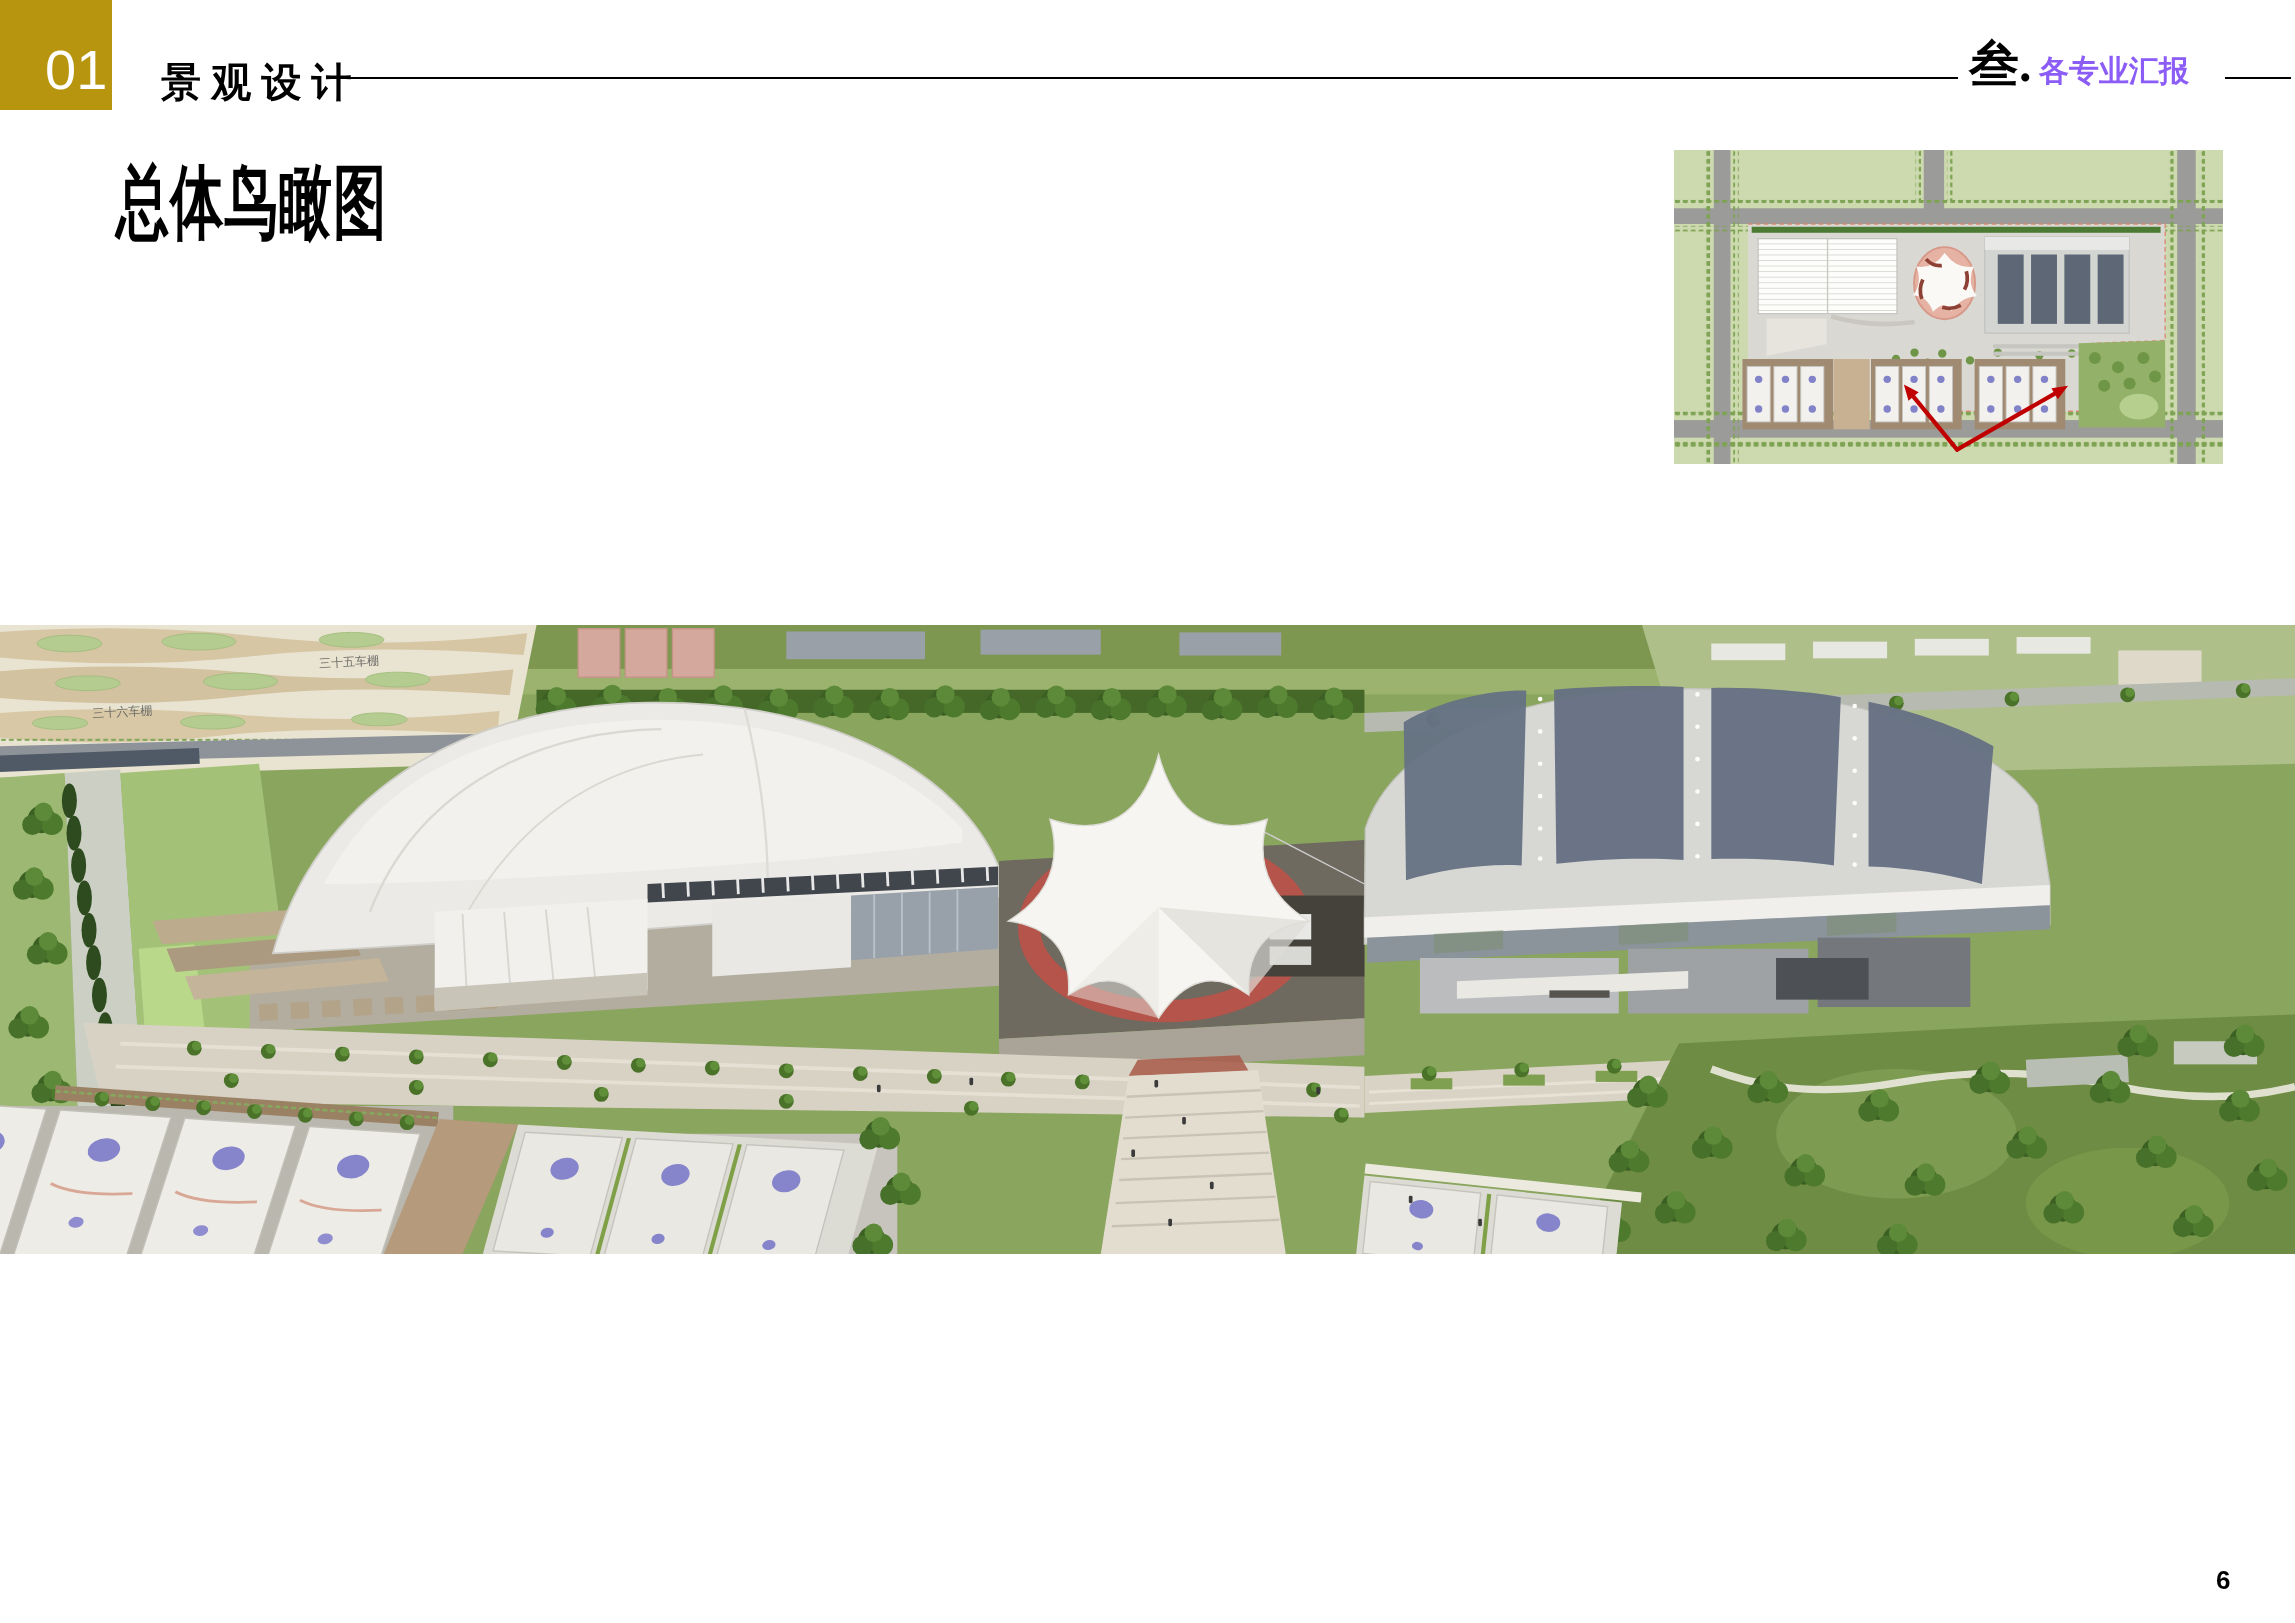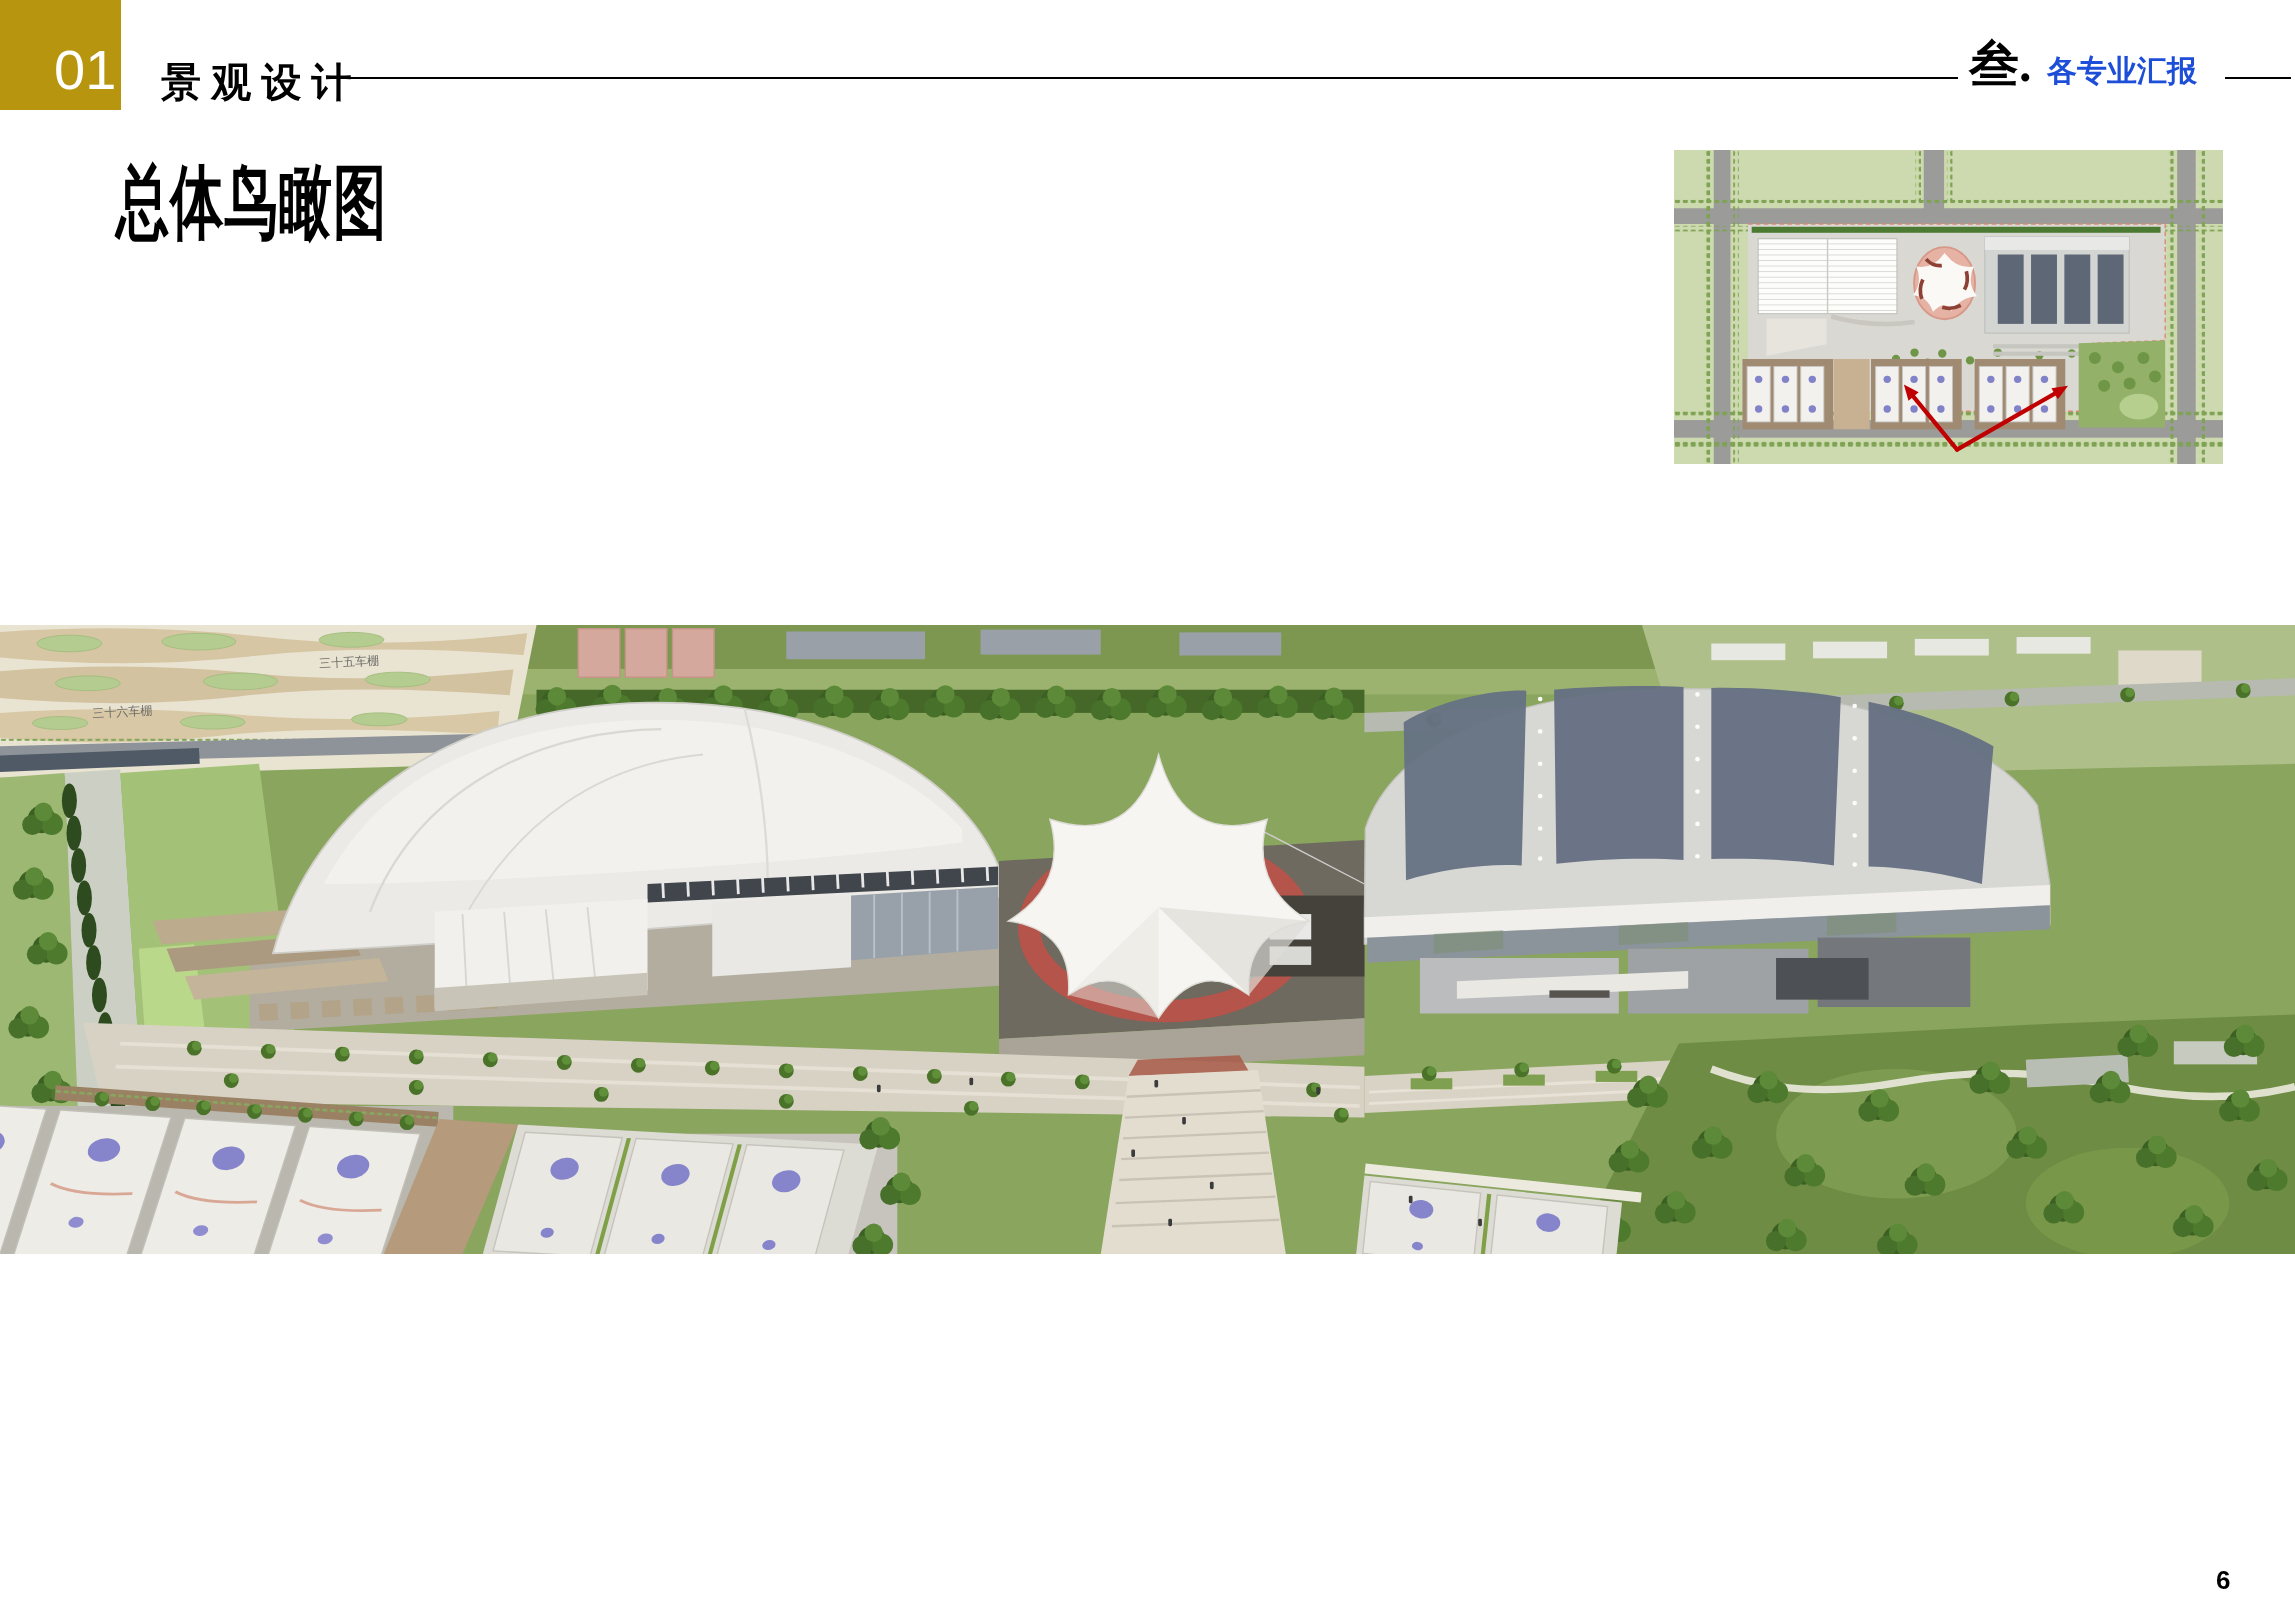--- a/index.html
+++ b/index.html
@@ -1,27 +1,27 @@
 <!DOCTYPE html>
 <html style="font-size:7.4px"><head>
 <meta charset="utf-8">
 <style>
   html,body{margin:0;padding:0;background:#888;}
   .slide{position:relative;width:2295px;height:1623px;background:#ffffff;overflow:hidden;
          font-family:"Liberation Sans",sans-serif;}
   
-  .gold-block{position:absolute;left:0;top:0;width:121px;height:110px;background:#B8950F;
+  .gold-block{position:absolute;left:0;top:0;width:112px;height:110px;background:#B8950F;
               display:flex;align-items:flex-end;justify-content:flex-end;padding:0 4.6px 12px 0;box-sizing:border-box;}
   .gold-block .num{color:#fff;font-size:56px;line-height:1;font-family:"Liberation Sans",sans-serif;}
   .section-title{position:absolute;left:161px;top:55px;font-family:"Liberation Serif",serif;
                  font-weight:bold;font-size:40px;letter-spacing:10.2px;color:#000;white-space:nowrap;}
   .rule-main{position:absolute;left:343px;top:77px;width:1615px;height:2.3px;background:#000;}
   .chapter{position:absolute;left:1969px;top:39px;display:inline-flex;align-items:baseline;gap:7.4px;white-space:nowrap;}
   .chapter-index{font-family:"Liberation Serif",serif;font-weight:bold;font-size:50px;color:#000;line-height:1;}
-  .chapter-label{font-family:"Liberation Serif",serif;font-weight:bold;font-size:30px;color:#1d4ed8;line-height:1;margin-left:8px;}
+  .chapter-label{font-family:"Liberation Serif",serif;font-weight:bold;font-size:30px;color:#8b5cf6;line-height:1;}
   .rule-right{position:absolute;left:2225px;top:77px;width:66px;height:2.3px;background:#000;}
   
   .page-title{position:absolute;left:116px;top:161px;margin:0;font-family:"Liberation Serif",serif;
               font-weight:bold;font-size:81px;line-height:1.05;color:#000;white-space:nowrap;
               transform:scaleX(0.655);transform-origin:left top;letter-spacing:1.9px;}
   
   .inset{position:absolute;left:1674px;top:150px;width:549px;height:314px;}
   .inset svg{display:block;width:100%;height:100%;}
   
   .render{position:absolute;left:0;top:625px;width:2295px;height:629px;}

